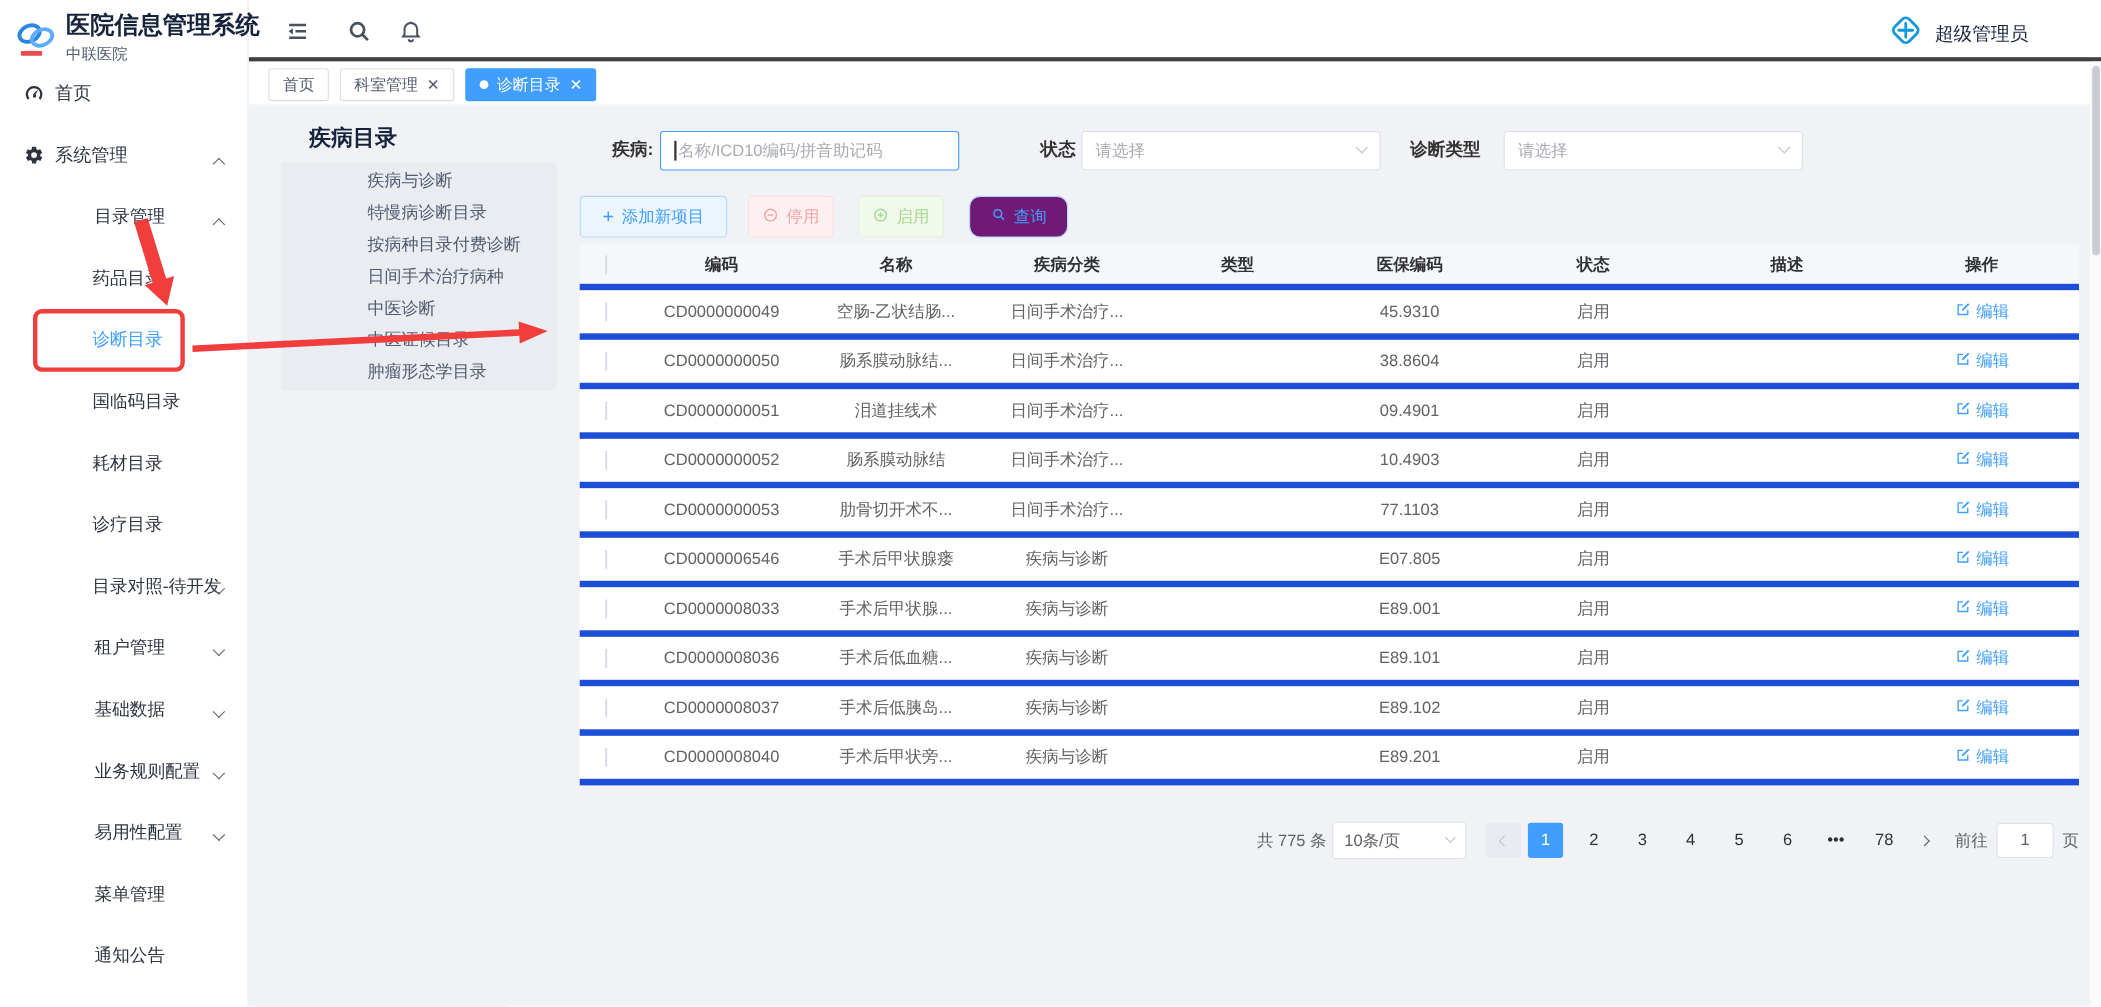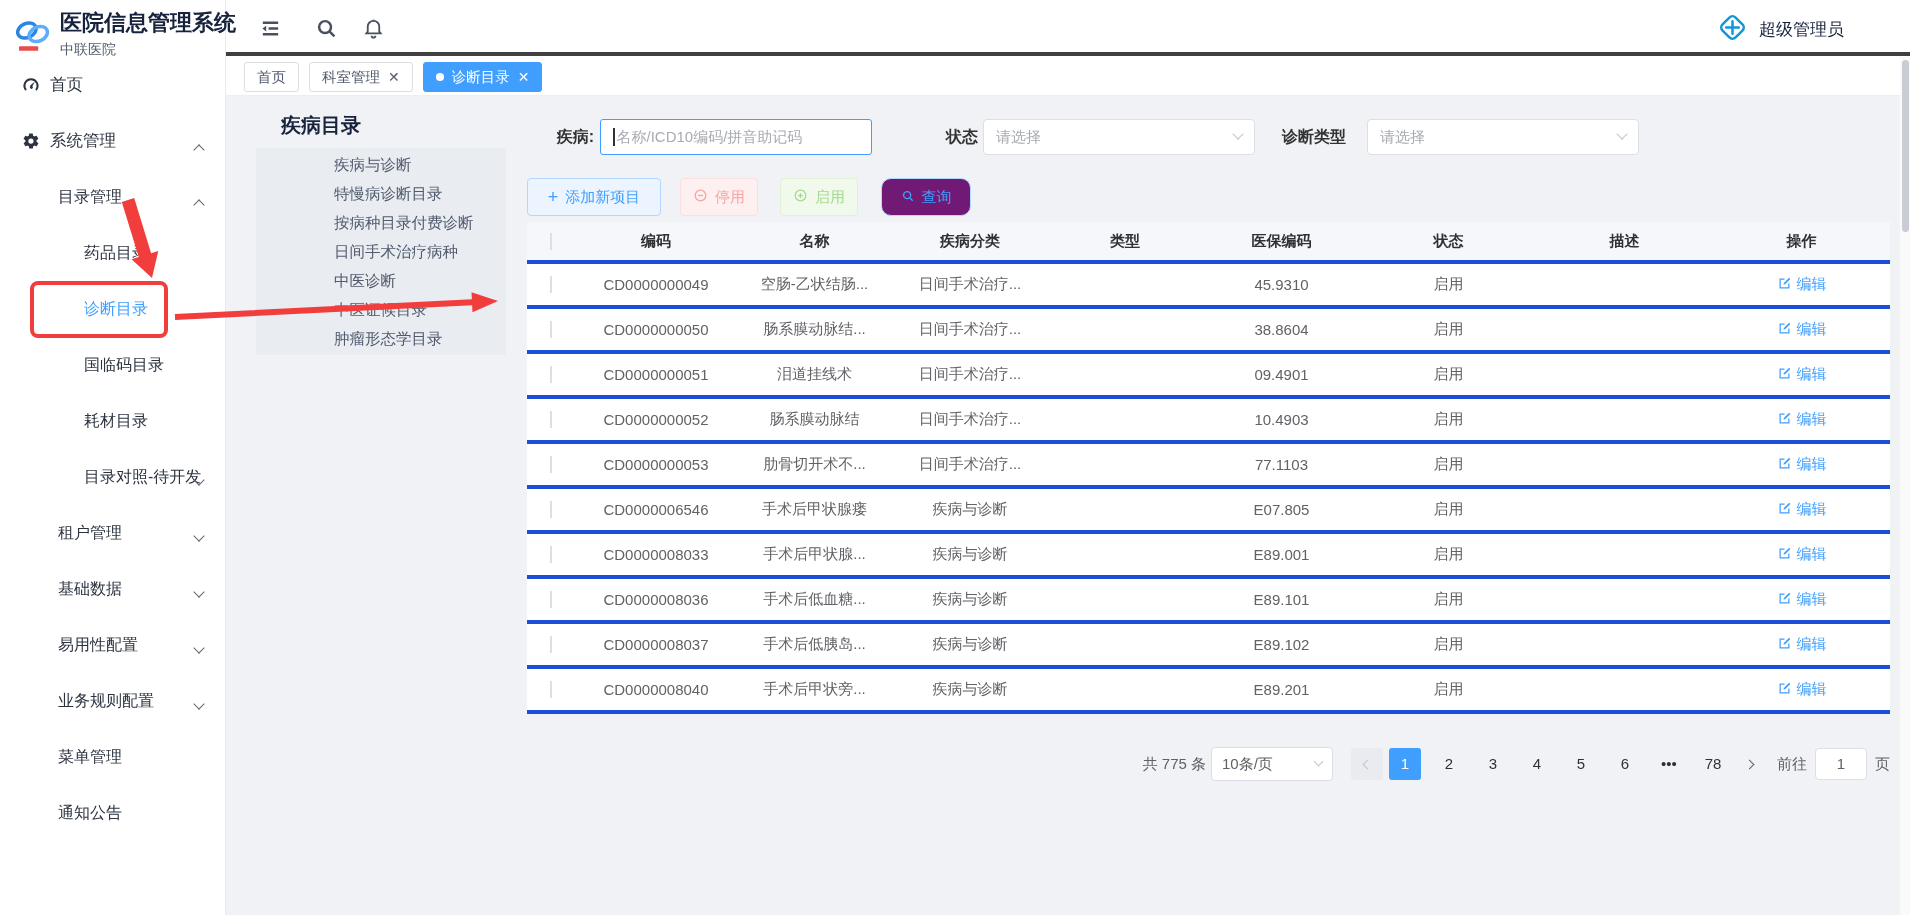--- a/index.html
+++ b/index.html
@@ -13,21 +13,21 @@
   .logo { display:flex; align-items:center; padding:8px 10px 6px 12px; }
   .logo-icon { width:42px; height:42px; flex:0 0 42px; }
   .logo-text { margin-left:6px; }
   .logo-title { font-size:22px; font-weight:bold; color:#17233d; white-space:nowrap; }
   .logo-sub { font-size:14px; color:#515a6e; margin-top:3px; }
   .menu { position:absolute; top:57px; left:0; right:0; }
   .menu-item { position:relative; height:56px; display:flex; align-items:center; font-size:16px;
     color:#2d3440; cursor:pointer; }
   .menu-item .mi-icon { width:18px; height:18px; margin-right:10px; color:#2d3440; }
   .menu-item.lv0 { padding-left:22px; font-size:16.5px; }
-  .menu-item.lv1 { padding-left:58px;text-align:center; }
+  .menu-item.lv1 { padding-left:86px;text-align:center; }
   .menu-item.lv2 { padding-left:84px; }
   .menu-item.active { color:#409eff; }
   .mi-chev { position:absolute; right:22px; top:50%; }
   .chev { display:inline-block; width:8px; height:8px; border-right:1.7px solid #5e6673;
     border-bottom:1.7px solid #5e6673; }
   .chev.up   { transform:translateY(-2px) rotate(-135deg); }
   .chev.down { transform:translateY(-7px) rotate(45deg); }
   .chev.left  { transform:rotate(135deg); }
   .chev.right { transform:rotate(-45deg); }
 
@@ -77,21 +77,21 @@
   .btn svg { flex:0 0 auto; }
   .btn-add    { left:301px; width:134px; background:#ecf5ff; border-color:#b3d8ff; color:#409eff; }
   .btn-disable{ left:454px; width:78px;  background:#fef0f0; border-color:#fbdfdf; color:#f5a3a3; cursor:not-allowed; }
   .btn-enable { left:554px; width:78px;  background:#f0f9eb; border-color:#e1f1d8; color:#a5d98f; cursor:not-allowed; }
   .btn-search { left:655px; width:90px;  background:#701a75; border-color:#b3d8ff; color:#409eff;border-radius:10px; }
   .plus-glyph { font-size:18px; font-weight:400; line-height:1; }
 
   
   .table { position:absolute; left:301px; top:126px; width:1363px; }
   .trow { display:grid; grid-template-columns:48px 162px 155px 156px 154px 159px 175px 177px 1fr;
-    align-items:center; border-bottom:4px solid #1d4ed8; background:#fff; }
+    align-items:center; border-bottom:6px solid #1d4ed8; background:#fff; }
   .trow > div { text-align:center; font-size:15px; color:#606266; overflow:hidden; white-space:nowrap; }
   .thead { height:42px; background:#f5f7fa; }
   .thead > div { font-weight:bold; color:#303133; }
   .tbody-row { height:45px; }
   .cbx { width:16px; height:16px; border:1px solid #dcdfe6; border-radius:3px; background:#fff;
     margin:0 auto; cursor:pointer; }
   .edit-link { display:inline-flex; align-items:center; gap:5px; color:#409eff; font-weight:500; cursor:pointer; }
 
   
   .pagination { position:absolute; top:650px; right:20px; height:36px; display:flex; align-items:center;
@@ -165,37 +165,40 @@
         <div class="menu-item lv2 active">
           <span>诊断目录</span>
         </div>
         <div class="menu-item lv2">
           <span>国临码目录</span>
         </div>
         <div class="menu-item lv2">
           <span>耗材目录</span>
         </div>
         <div class="menu-item lv2">
+          <span>诊疗目录</span>
+        </div>
+        <div class="menu-item lv2">
           <span>目录对照-待开发</span>
           <span class="mi-chev"><span class="chev down"></span></span>
         </div>
         <div class="menu-item lv1">
           <span>租户管理</span>
           <span class="mi-chev"><span class="chev down"></span></span>
         </div>
         <div class="menu-item lv1">
           <span>基础数据</span>
           <span class="mi-chev"><span class="chev down"></span></span>
         </div>
         <div class="menu-item lv1">
+          <span>业务规则配置</span>
+          <span class="mi-chev"><span class="chev down"></span></span>
+        </div>
+        <div class="menu-item lv1">
           <span>易用性配置</span>
-          <span class="mi-chev"><span class="chev down"></span></span>
-        </div>
-        <div class="menu-item lv1">
-          <span>业务规则配置</span>
           <span class="mi-chev"><span class="chev down"></span></span>
         </div>
         <div class="menu-item lv1">
           <span>菜单管理</span>
         </div>
         <div class="menu-item lv1">
           <span>通知公告</span>
         </div>
       </div>
   </div>

